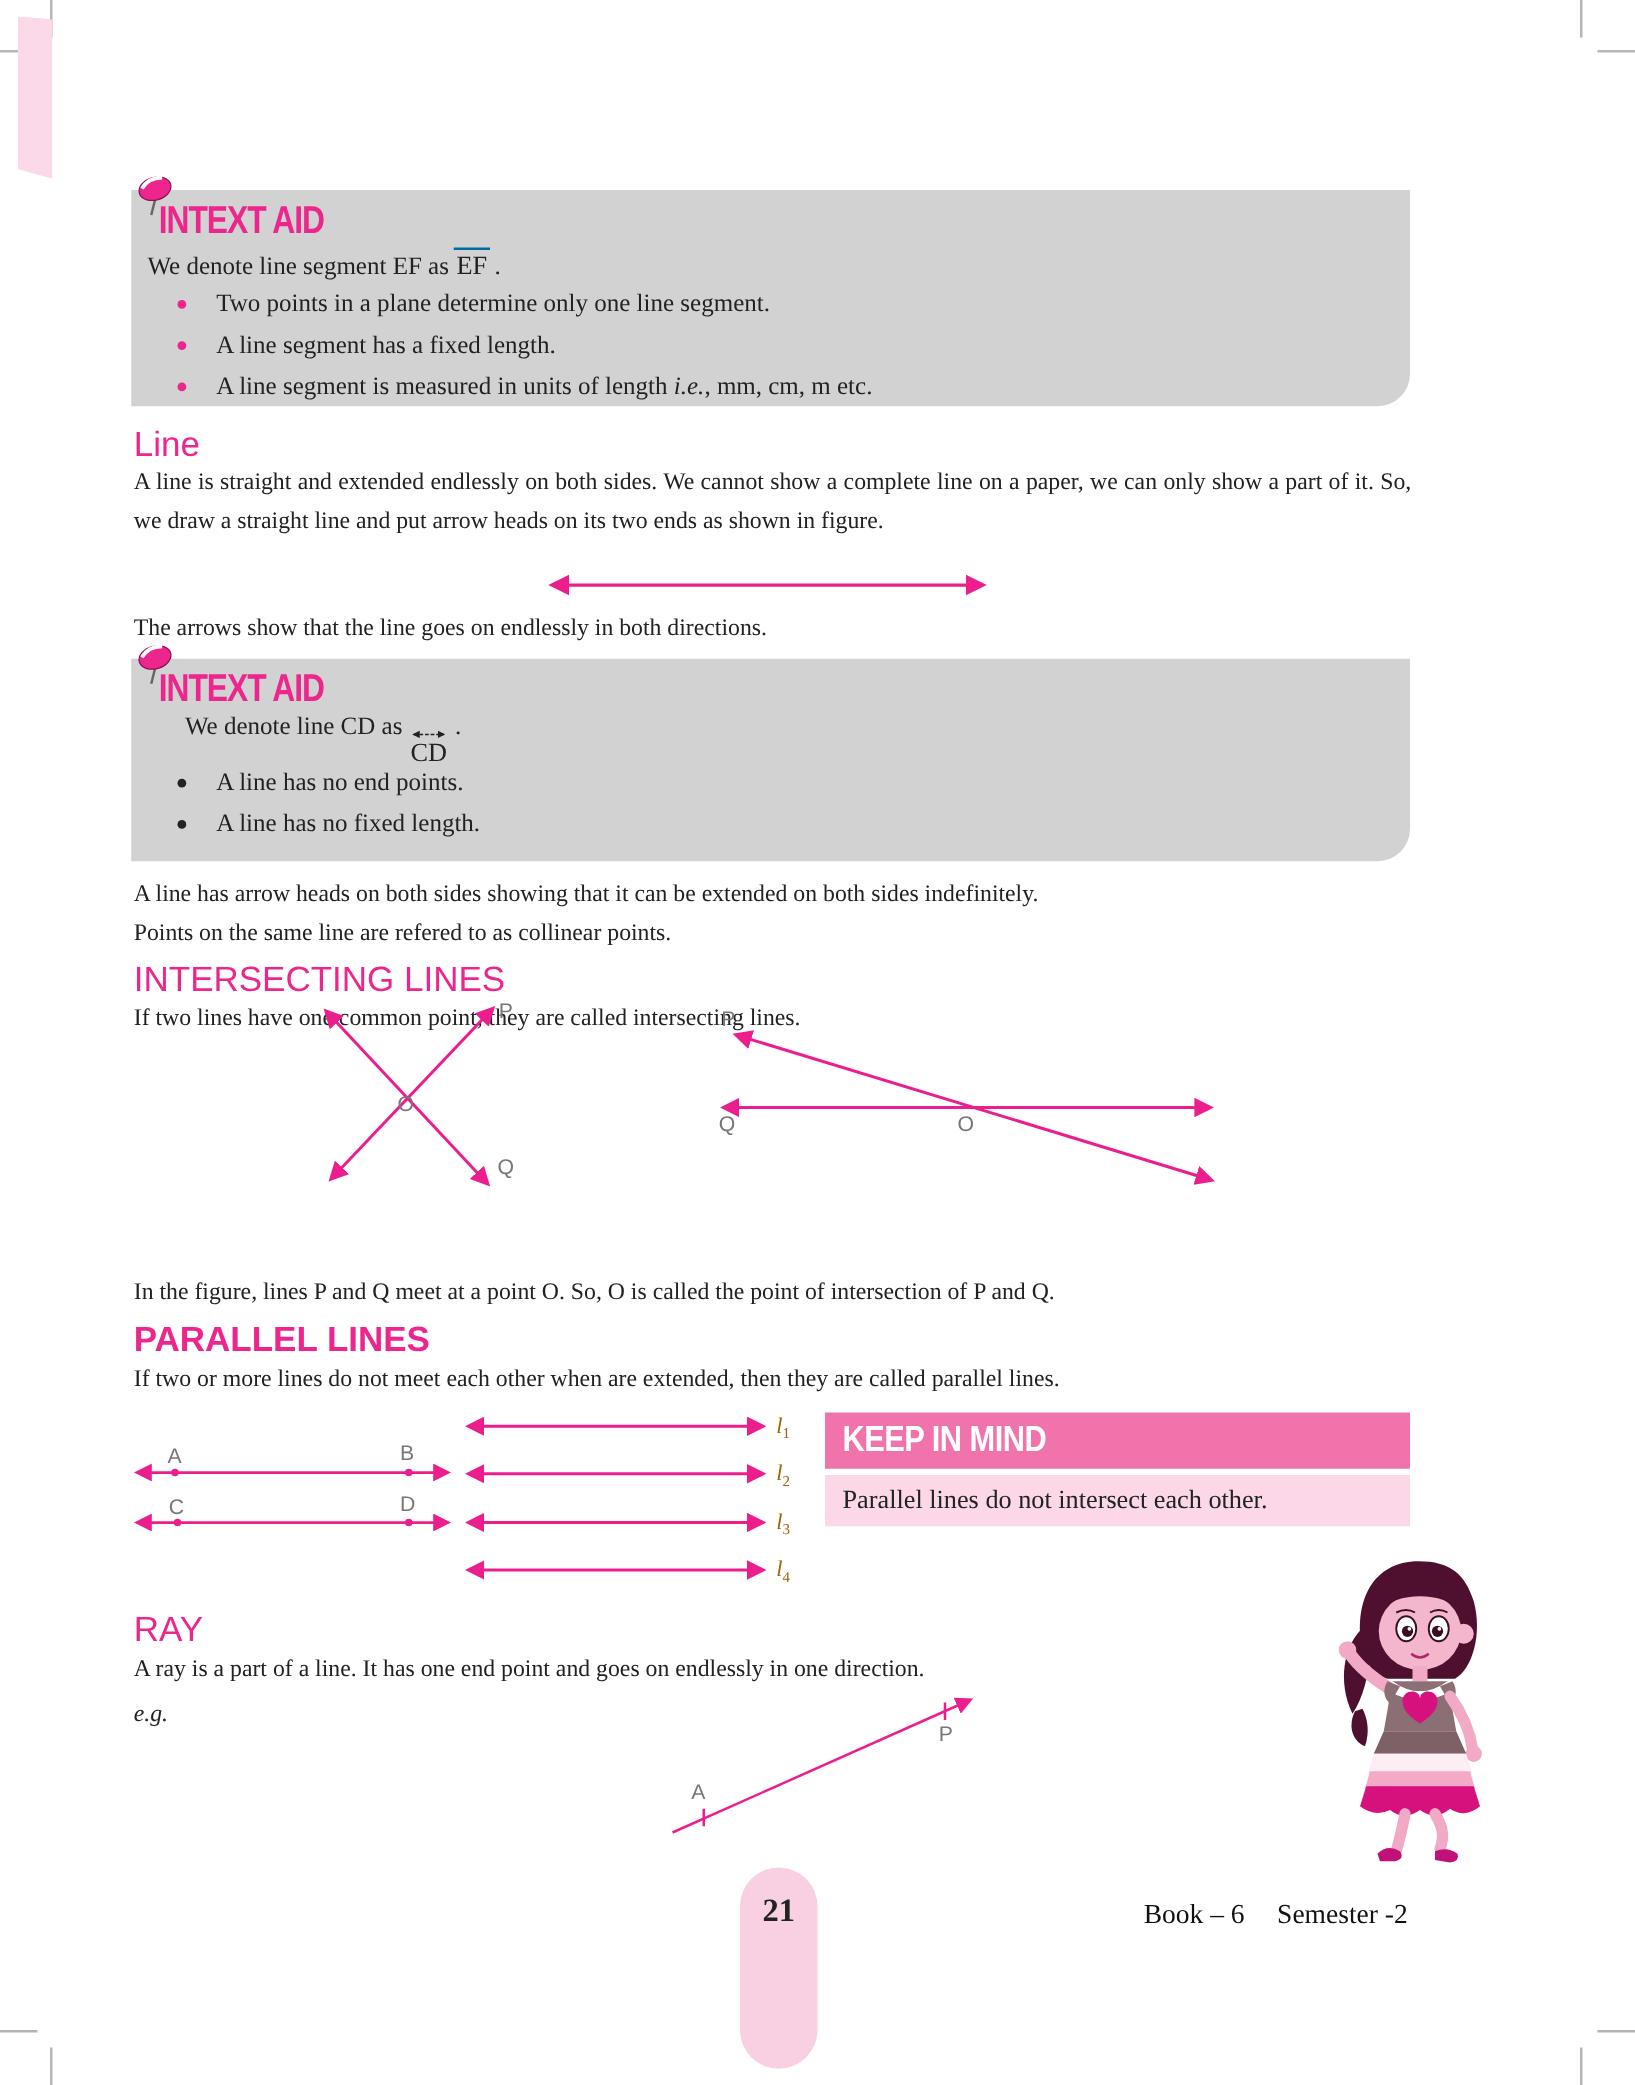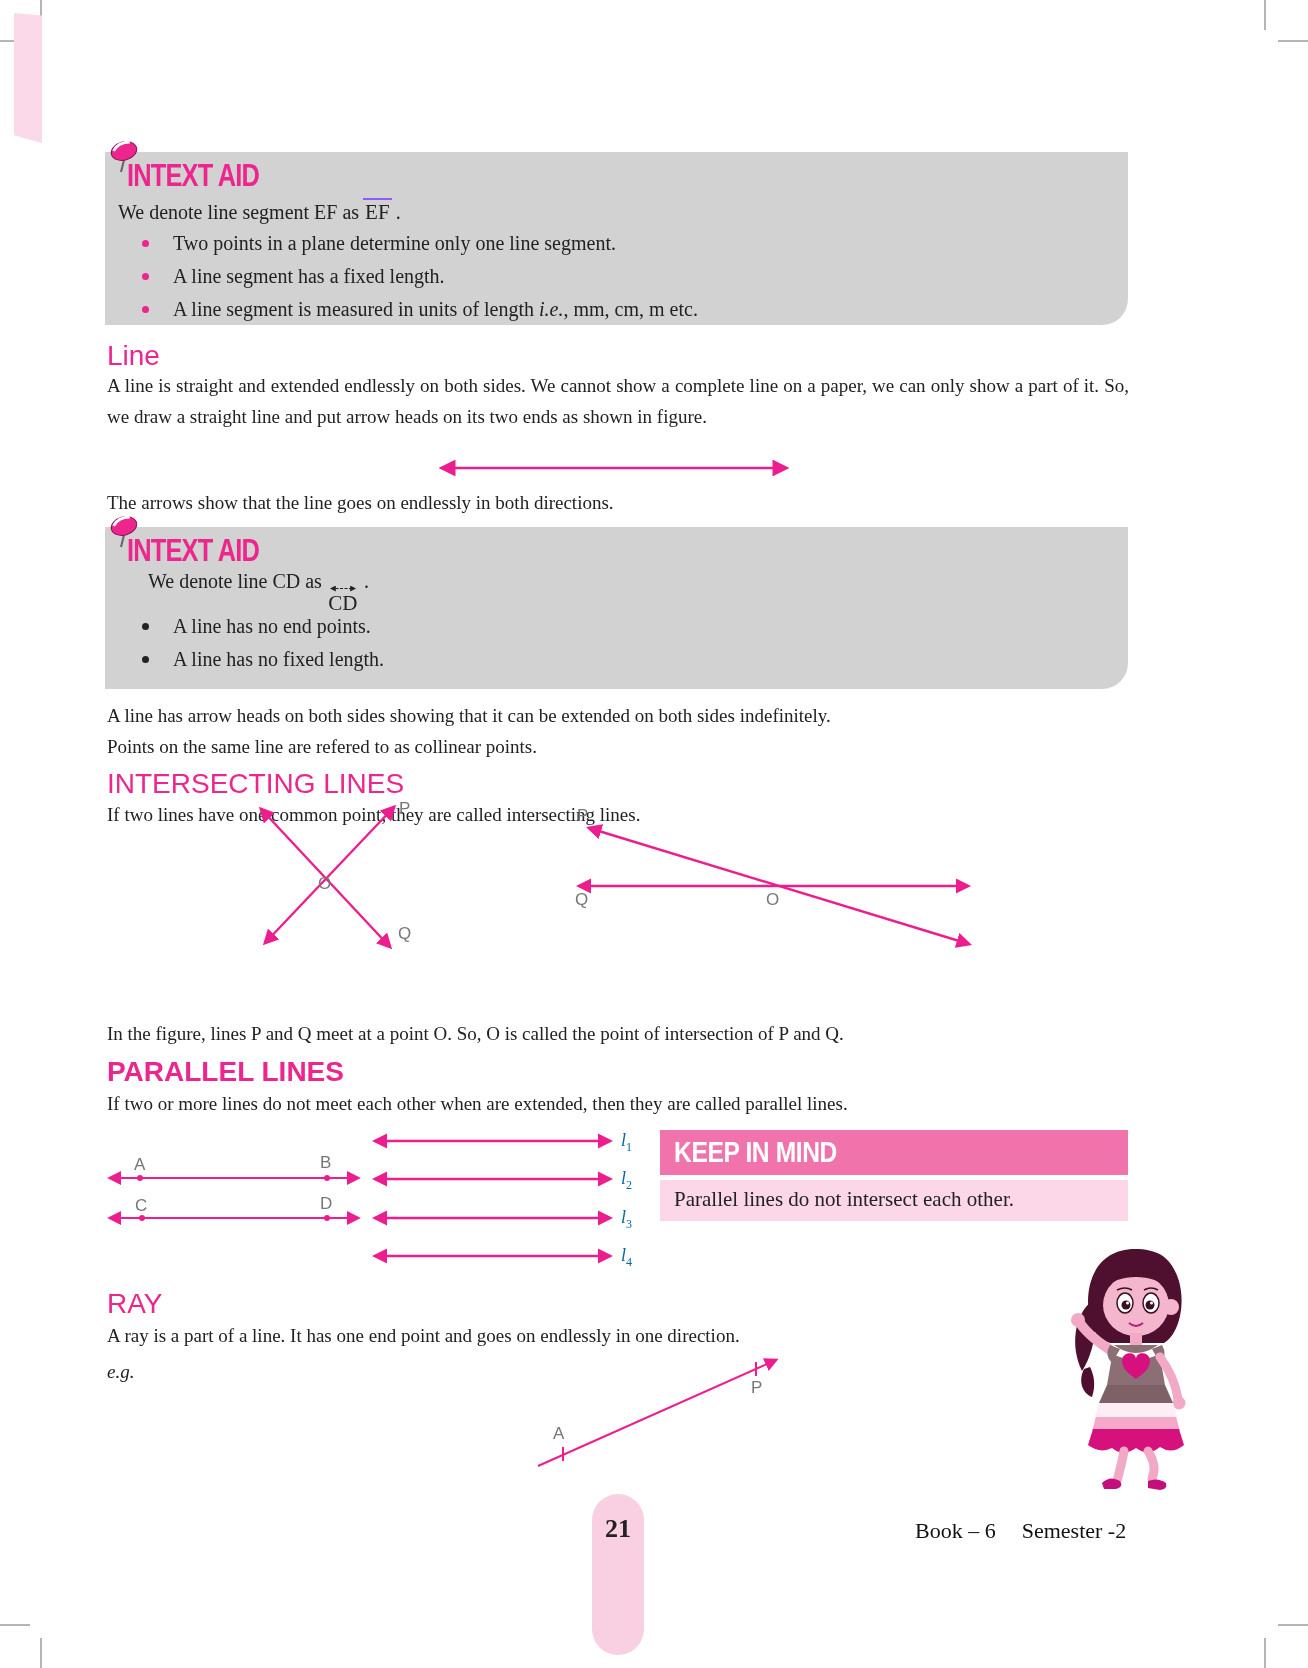--- a/index.html
+++ b/index.html
@@ -9,44 +9,44 @@
   
   .crop{position:absolute;background:#b5b5b5;}
   
   .strip{position:absolute;left:14px;top:13px;width:28px;height:130px;background:#fbd9e8;
          clip-path:polygon(0 0,100% 2%,100% 100%,0 94%);}
   
   .aidbox{position:absolute;left:105px;width:1023px;background:#d2d2d2;border-radius:0 0 26px 0;}
   .aid-title{position:absolute;font-family:"Liberation Sans",sans-serif;font-weight:bold;
              font-size:31px;color:#ec268c;letter-spacing:-1px;transform:scaleX(.82);transform-origin:left top;white-space:nowrap;}
   .aid-intro{position:absolute;font-size:20px;color:#222;white-space:nowrap;}
-  .seg-sym{display:inline-block;font-size:21px;border-top:2px solid #8b5cf6;padding:0 2px;line-height:24px;margin:0 4px;}
+  .seg-sym{display:inline-block;font-size:21px;border-top:2px solid #0369a1;padding:0 2px;line-height:24px;margin:0 4px;}
   .line-sym{display:inline-flex;flex-direction:column;align-items:center;margin:0 4px;vertical-align:-4px;}
   .line-sym .letters{font-size:21px;line-height:22px;}
   .aid-ul{position:absolute;margin:0;padding:0;list-style:none;}
   .aid-ul li{position:relative;padding-left:33px;margin-bottom:10px;font-size:20px;color:#222;}
   .aid-ul li .dot{position:absolute;left:2px;top:8px;width:7px;height:7px;border-radius:50%;}
   .dot-pink{background:#ec268c;}
   .dot-black{background:#222;}
   .h-pink{position:absolute;font-family:"Liberation Sans",sans-serif;font-size:28px;color:#ec268c;white-space:nowrap;}
   .body-text{position:absolute;font-size:19px;line-height:31px;color:#222;}
   .just{text-align:justify;}
   .fig-label{position:absolute;font-family:"Liberation Sans",sans-serif;font-size:17px;color:#777;white-space:nowrap;}
-  .l-label{position:absolute;font-size:18px;color:#0369a1;font-style:italic;}
+  .l-label{position:absolute;font-size:18px;color:#a16207;font-style:italic;}
   .l-label sub{font-size:12px;font-style:normal;}
   
   .kim-head{position:absolute;left:660px;top:1130px;width:468px;height:45px;background:#f173ac;}
   .kim-title{font-family:"Liberation Sans",sans-serif;font-weight:bold;font-size:29px;color:#ffffff;
              letter-spacing:-0.5px;transform:scaleX(.85);transform-origin:left top;display:inline-block;
              margin:6px 0 0 14px;white-space:nowrap;}
   .kim-body{position:absolute;left:660px;top:1180px;width:468px;height:41px;background:#fbd7e7;}
   .kim-text{font-size:21px;color:#222;margin:7px 0 0 14px;display:inline-block;}
   .italic{font-style:italic;}
   
-  .pill{position:absolute;left:592px;top:1494px;width:52px;height:161px;background:#f8d0e2;border-radius:31px;}
+  .pill{position:absolute;left:592px;top:1494px;width:62px;height:161px;background:#f8d0e2;border-radius:31px;}
   .pill-num{position:absolute;width:100%;text-align:center;top:20px;font-weight:bold;font-size:26px;color:#222;}
   .footer{position:absolute;left:915px;top:1518px;font-size:22px;color:#111;white-space:nowrap;}
   .footer .gap{display:inline-block;width:26px;}
 </style>
 </head>
 <body>
 
 <div id="page">
 
   <div class="crop" style="left:40px;top:0;width:2px;height:30px;"></div>

